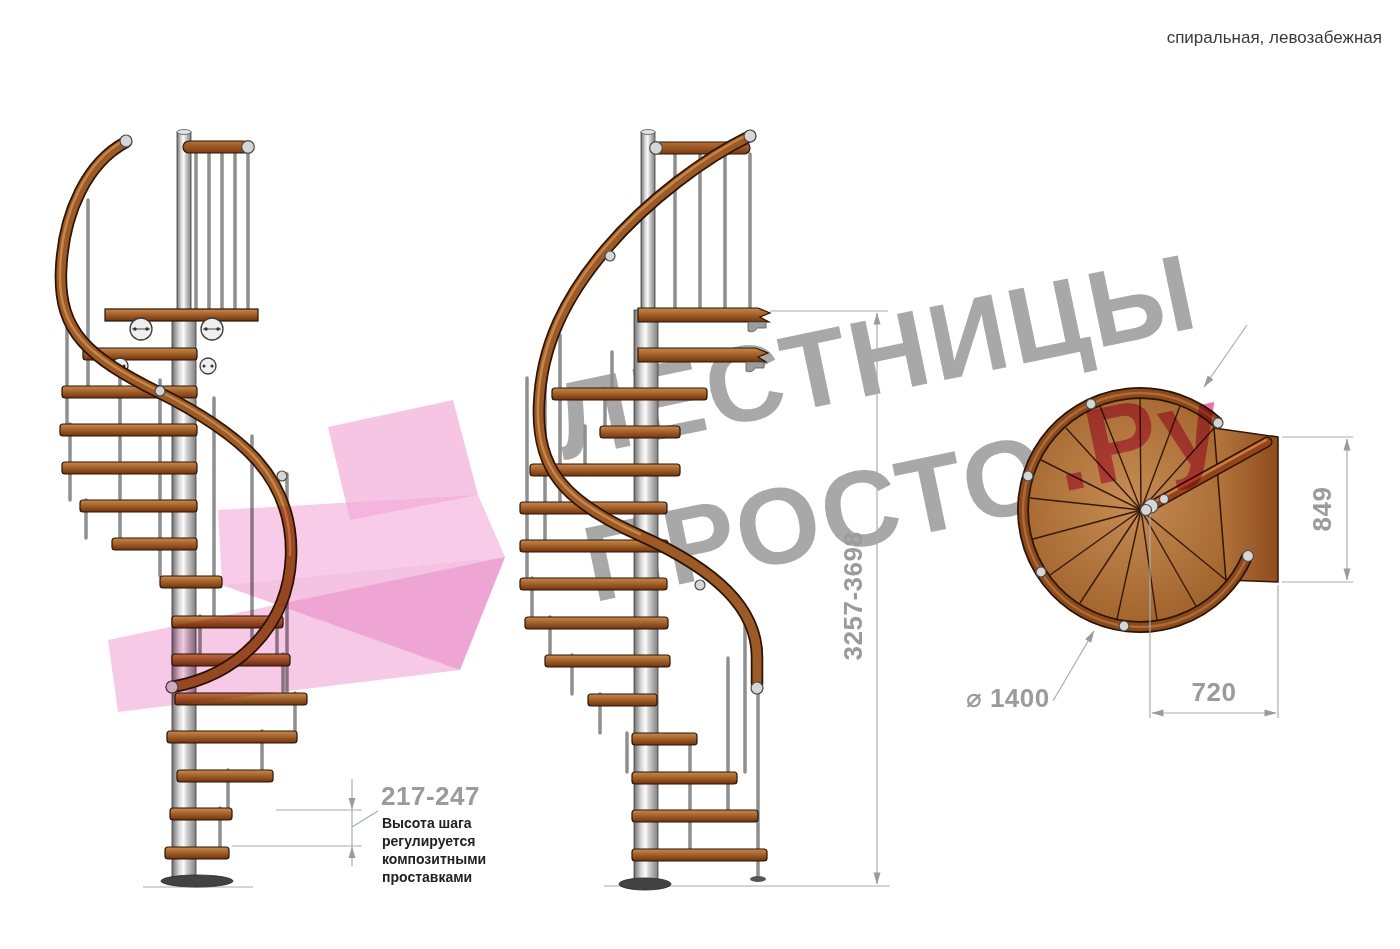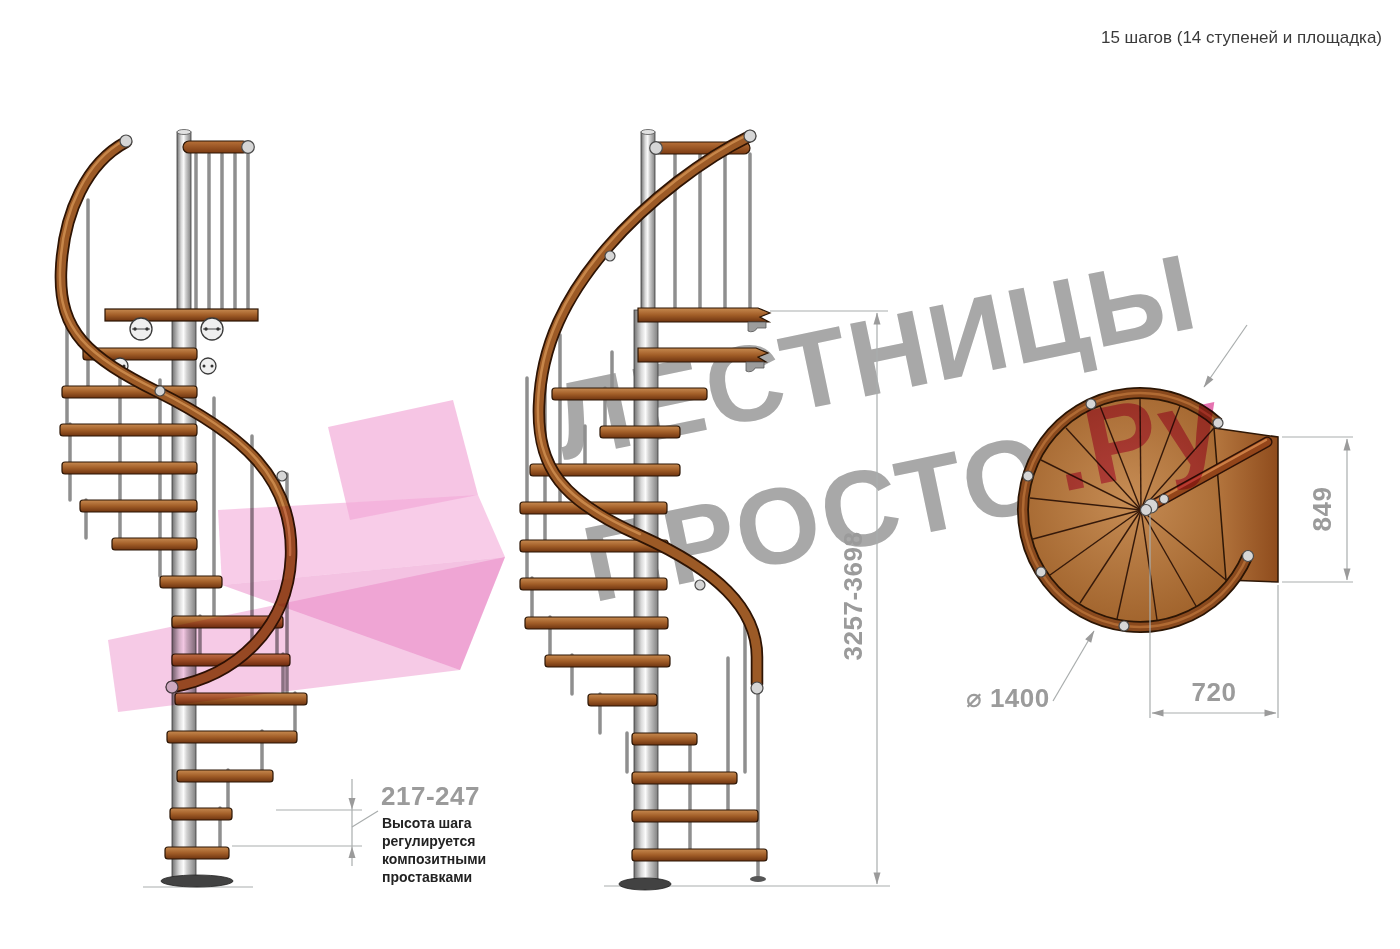--- a/index.html
+++ b/index.html
@@ -294,14 +294,14 @@
   <g>
     <polygon points="328,427 453,400 478,495 350,520" fill="rgba(238,150,205,0.55)"></polygon>
     <polygon points="218,510 478,495 505,557 222,585" fill="rgba(243,170,216,0.6)"></polygon>
     <polygon points="108,640 505,557 460,670 118,712" fill="rgba(238,150,205,0.5)"></polygon>
     <polygon points="222,585 505,557 460,670" fill="rgba(230,120,190,0.45)"></polygon>
   </g>
   <text class="wm-pink" transform="translate(1062,492) rotate(-11.8)" fill="#e0519e" opacity="0.8">.Ру</text>
 </svg>
 
 <div id="header">
-  <div>15 шагов (14 ступеней и площадка)</div>
+  <div>спиральная, левозабежная</div>
 </div>
 
 </body></html>

